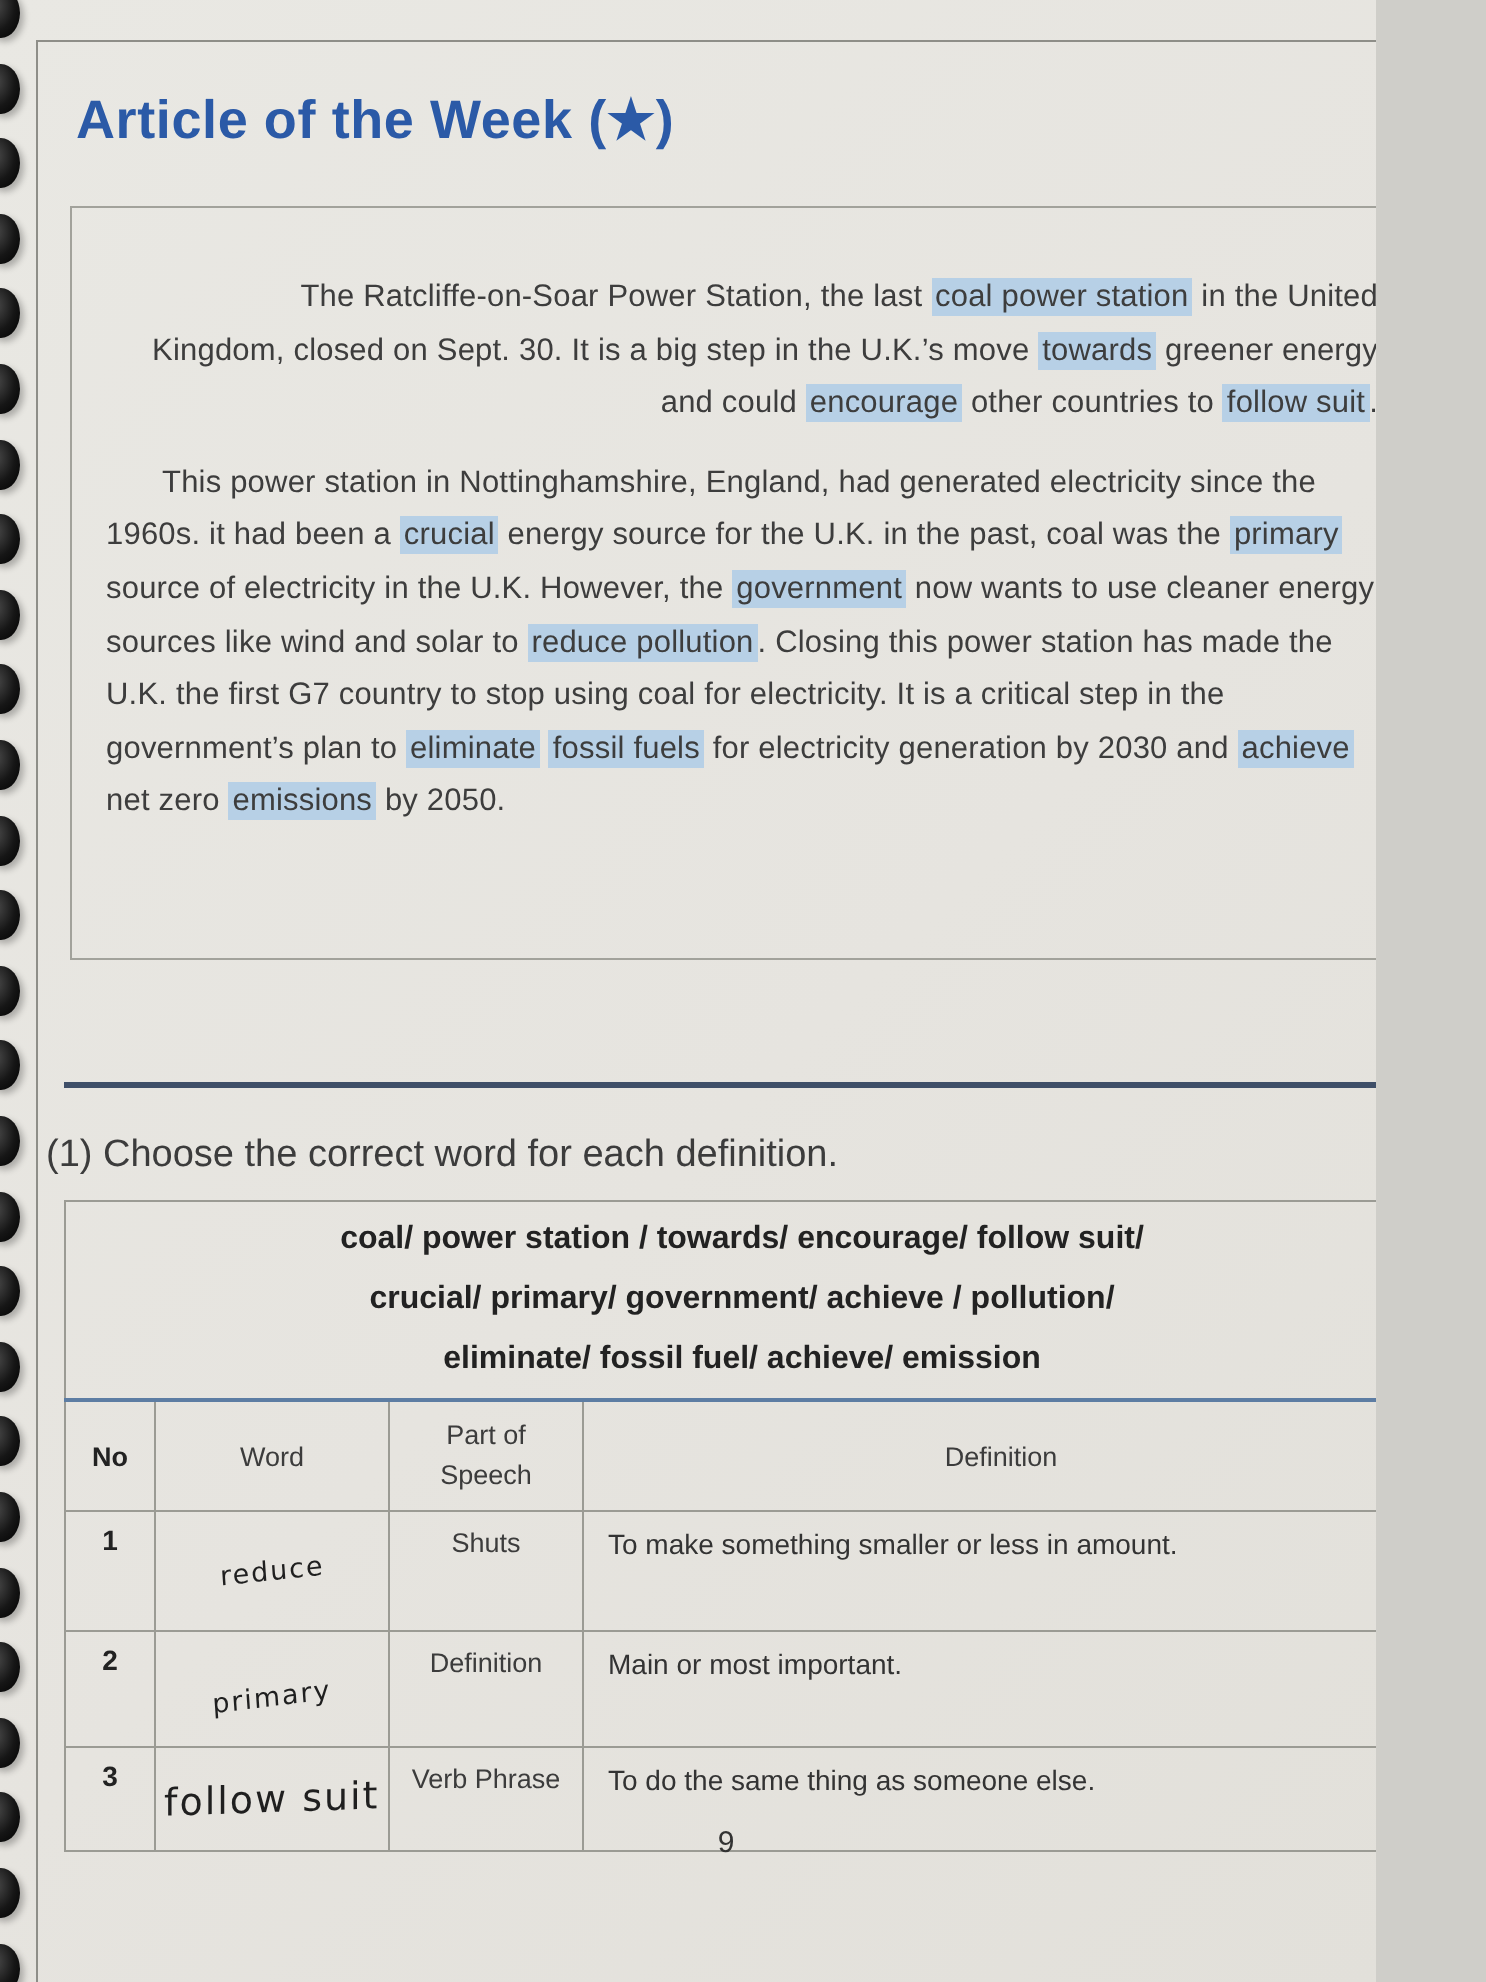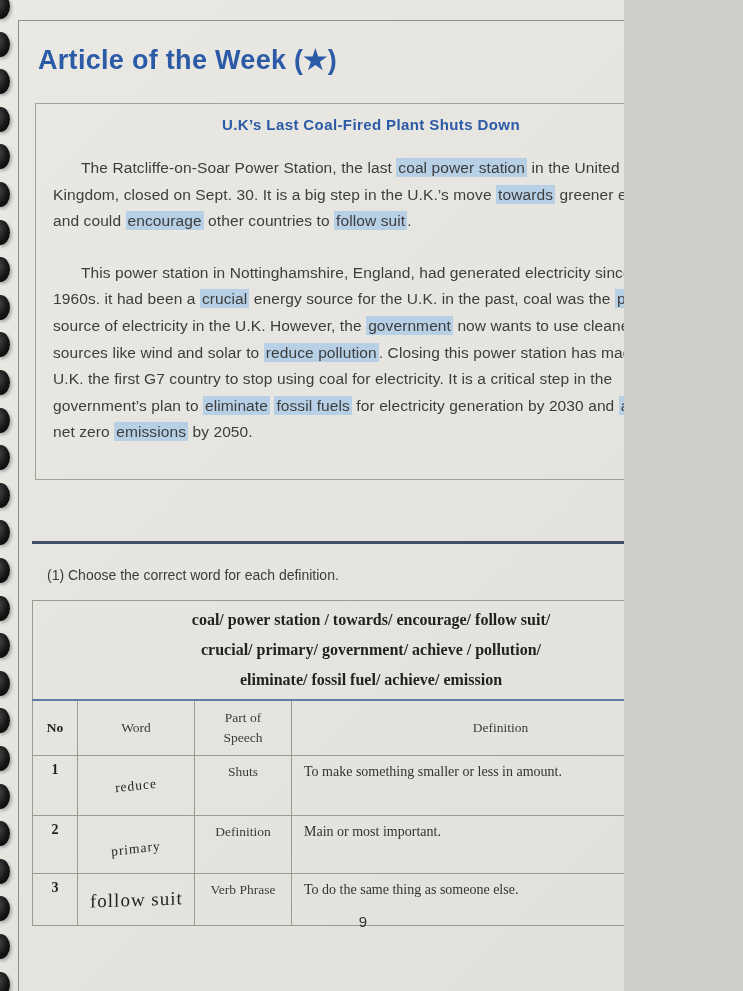--- a/index.html
+++ b/index.html
@@ -1,17 +1,17 @@
 <!DOCTYPE html>
 <html style="--accent: #2b5aa7; --highlight: #b7d0e6; --rule: #3f4f68; --table_header_line: #5d7da3;"><head>
 <meta charset="utf-8">
 <style>
   html,body { margin:0; padding:0; background:#cfcec9; }
   .photo {
-    position:relative; width:624px; height:991px; overflow:hidden;
+    position:relative; width:688px; height:991px; overflow:hidden;
     background:linear-gradient(135deg,#e9e8e3 0%, #e6e4df 55%, #e2e0da 100%);
     font-family:"Liberation Sans", sans-serif; color:#3a3a3a;
   }
 
   
   .binding { position:absolute; left:0; top:0; width:22px; height:100%; z-index:3; }
   .coil {
     position:absolute; left:-9px; width:19px; height:25px; border-radius:50%;
     background:radial-gradient(ellipse at 35% 35%, #4a4a4a 0%, #161616 55%, #000 100%);
     box-shadow:2px 2px 3px rgba(0,0,0,0.25);
@@ -34,36 +34,36 @@
     padding:10px 17px 0 17px;
   }
   .article-heading {
     text-align:center; font-weight:bold; font-size:15px;
     color:var(--accent,#2b5aa7); letter-spacing:0.4px; margin-top:2px;
   }
   .para {
     margin:0; font-size:15.5px; line-height:26.6px; color:#3d3d3d;
     text-indent:28px; letter-spacing:0.1px;
   }
-  .para1 { margin-top:22px; }
-  .para2 { margin-top:25px; }
+  .para1 { margin-top:22px;text-align:right; }
+  .para2 { margin-top:13px; }
   .hl { background:var(--highlight,#b7d0e6); padding:1px 2px; box-decoration-break:clone; -webkit-box-decoration-break:clone; }
 
   .vocab-heading { position:absolute; left:35px; top:506px; z-index:2; color:#2e2e2e; }
   .vcap  { font-size:22px; font-weight:bold; }
   .vrest { font-size:16px; font-weight:bold; letter-spacing:0.8px; }
   .vocab-rule { position:absolute; left:32px; top:541px; width:676px; height:2.5px; background:var(--rule,#3f4f68); z-index:2; }
 
-  .instruction { position:absolute; left:47px; top:567px; font-size:14px; color:#3c3c3c; z-index:2; }
+  .instruction { position:absolute; left:23px; top:567px; font-size:19px; color:#3c3c3c; z-index:2; }
 
   .vtable {
     position:absolute; left:32px; top:600px; width:678px; z-index:2;
     border-collapse:collapse; table-layout:fixed;
   }
-  .vtable td { border:1px solid #9b9b94; vertical-align:middle;font-family:Liberation Serif, serif; }
+  .vtable td { border:1px solid #9b9b94; vertical-align:middle; }
   .wordbank { height:96px; text-align:center; font-weight:bold; font-size:16px; color:#222; }
   .wordbank div { line-height:30px; }
   .thead td { border-top:2px solid var(--table_header_line,#5d7da3); height:52px; font-size:13.5px; color:#3c3c3c; text-align:center; }
   .thead .c-no { font-weight:bold; color:#222; }
   .thead .c-pos div { line-height:20px; }
   .col-no { width:45px; } .col-word { width:117px; } .col-pos { width:97px; }
   .row td { font-size:13.5px; }
   .row .cell-no { text-align:center; font-weight:bold; font-size:14px; color:#222; vertical-align:top; padding-top:6px; }
   .row .cell-pos { text-align:center; vertical-align:top; padding-top:8px; color:#3c3c3c; }
   .row .cell-def { padding-left:12px; font-size:14px; color:#333; vertical-align:top; padding-top:8px; }
@@ -111,21 +111,20 @@
       <div class="coil" style="top: 858.8px;"></div>
       <div class="coil" style="top: 896.4px;"></div>
       <div class="coil" style="top: 934px;"></div>
       <div class="coil" style="top: 971.6px;"></div>
     </div>
   <div class="frame"></div>
 
   <h1 class="title">Article of the Week (★)</h1>
 
   <div class="article-box">
-    <div class="article-heading">U.K’s Last Coal-Fired Plant Shuts Down</div>
     <p class="para para1"><span>The Ratcliffe-on-Soar Power Station, the last </span><span class="hl">coal power station</span><span> in the United Kingdom, closed on Sept. 30. It is a big step in the U.K.’s move </span><span class="hl">towards</span><span> greener energy and could </span><span class="hl">encourage</span><span> other countries to </span><span class="hl">follow suit</span><span>.</span></p>
     <p class="para para2"><span>This power station in Nottinghamshire, England, had generated electricity since the 1960s. it had been a </span><span class="hl">crucial</span><span> energy source for the U.K. in the past, coal was the </span><span class="hl">primary</span><span> source of electricity in the U.K. However, the </span><span class="hl">government</span><span> now wants to use cleaner energy sources like wind and solar to </span><span class="hl">reduce pollution</span><span>. Closing this power station has made the U.K. the first G7 country to stop using coal for electricity. It is a critical step in the government’s plan to </span><span class="hl">eliminate</span><span> </span><span class="hl">fossil fuels</span><span> for electricity generation by 2030 and </span><span class="hl">achieve</span><span> net zero </span><span class="hl">emissions</span><span> by 2050.</span></p>
   </div>
 
   <div class="vocab-rule"></div>
 
   <div class="instruction">(1) Choose the correct word for each definition.</div>
 
   <table class="vtable">
     <colgroup>

